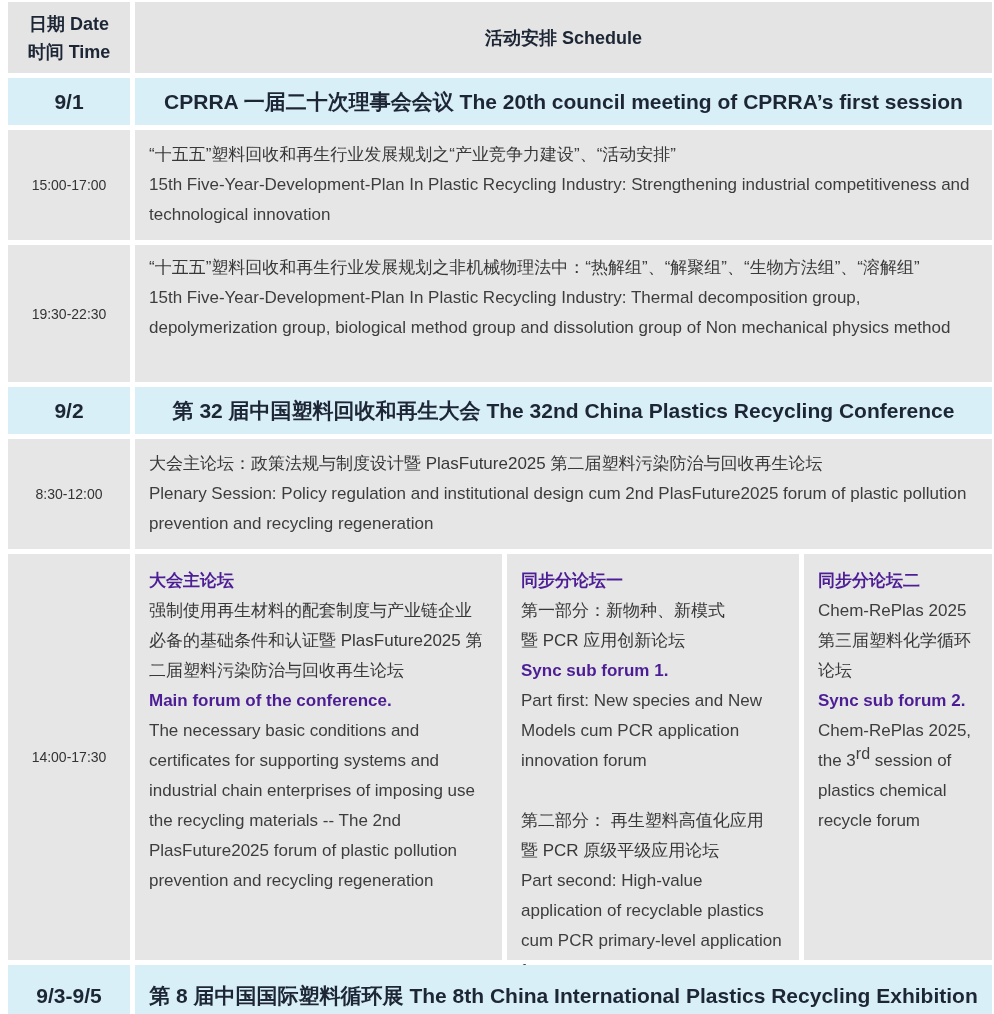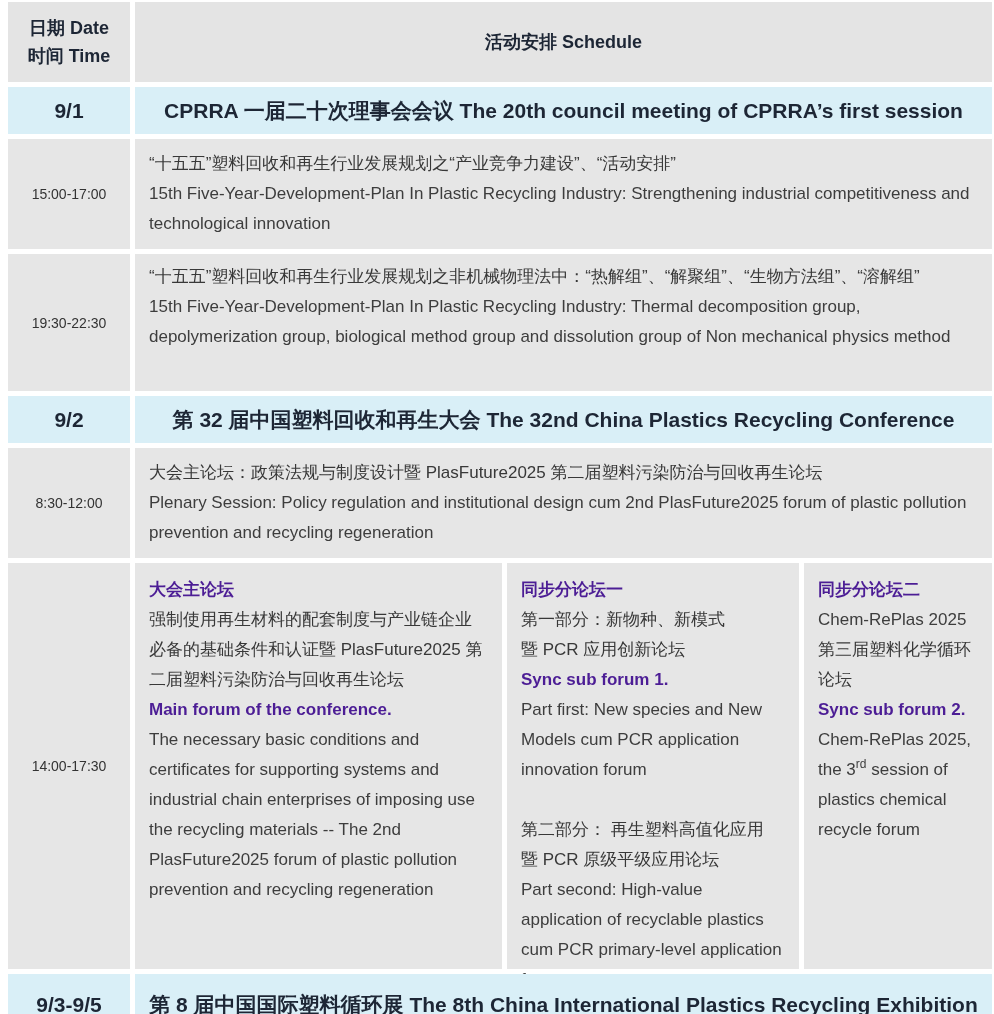--- a/index.html
+++ b/index.html
@@ -9,21 +9,21 @@
     background: #ffffff;
     font-family: "Liberation Sans", "DejaVu Sans", sans-serif;
     -webkit-font-smoothing: antialiased;
   }
   .page {
     width: 994px; height: 1014px;
     padding: 2px 2px 0 8px;
     display: flex; flex-direction: column; gap: 5px;
   }
   .row { display: flex; gap: 5px; flex: 0 0 auto; }
-  .h-header { height: 80px; }
+  .h-header { height: 71px; }
   .h-r1 { height: 47px; }
   .h-r2 { height: 110px; }
   .h-r3 { height: 137px; }
   .h-r4 { height: 47px; }
   .h-r5 { height: 110px; }
   .h-r6 { height: 406px; }
   .h-r7 { height: 61px; }
   .cell { background: #e6e6e6; }
   .time {
     flex: 0 0 122px;
@@ -49,21 +49,21 @@
   .body p { margin: 0; line-height: 30px; }
   .cn { color: #383838; }
   .en { color: #3d3d3d; }
   .bold { font-weight: 700; color: #4c1d95; }
   .gap-top { margin-top: 30px !important; }
   .sub1 { flex: 0 0 367px; }
   .sub2 { flex: 0 0 292px; }
   .sub3 { flex: 1; min-width: 0; }
   .h-r3 .body { padding-top: 8px; }
   .h-r6 .body { padding-top: 12px; }
-  sup { font-size: 12px; line-height: 0; }
+  sup { font-size: 16px; line-height: 0; }
 </style>
 </head>
 <body>
 
 <div class="page">
 
   <div class="row h-header">
     <div class="cell time headcell">
       <div class="hline">日期 Date</div>
       <div class="hline">时间 Time</div>

